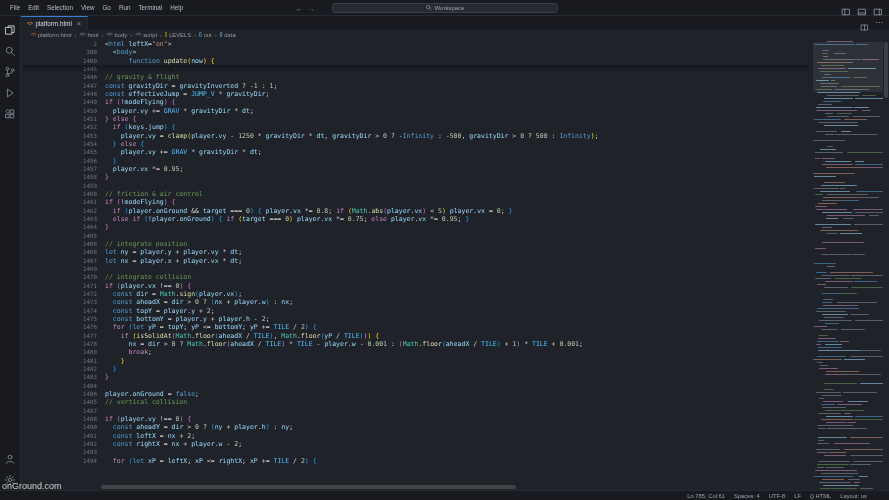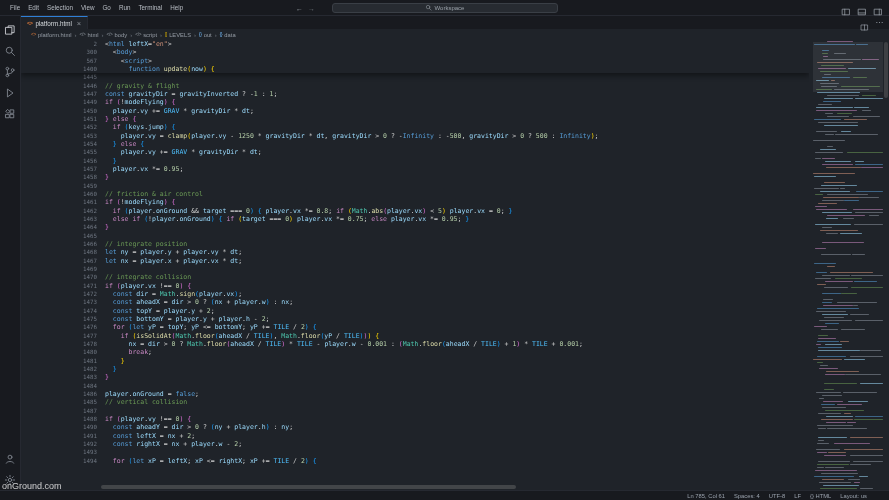--- a/index.html
+++ b/index.html
@@ -242,40 +242,40 @@
           <div class="sticky">
               <div class="cl-row">
                 <span class="cl-num">2</span>
                 <span class="cl-code"><span class="pu">&lt;</span><span class="tg">html</span> <span class="at">leftX</span><span class="pu">=</span><span class="st">"en"</span><span class="pu">&gt;</span></span>
               </div>
               <div class="cl-row">
                 <span class="cl-num">300</span>
                 <span class="cl-code">  <span class="pu">&lt;</span><span class="tg">body</span><span class="pu">&gt;</span></span>
               </div>
               <div class="cl-row">
-                <span class="cl-num">567</span>
-                <span class="cl-code">    <span class="pu">&lt;</span><span class="tg">script</span><span class="pu">&gt;</span></span>
-              </div>
-              <div class="cl-row">
                 <span class="cl-num">1400</span>
                 <span class="cl-code">      <span class="kd">function</span> <span class="fn">update</span><span class="b0">(</span><span class="id">now</span><span class="b0">)</span> <span class="b0">{</span></span>
               </div>
             </div>
           <div class="codelines">
               <div class="cl-row">
                 <span class="cl-num">1445</span>
                 <span class="cl-code"></span>
               </div>
               <div class="cl-row">
                 <span class="cl-num">1446</span>
                 <span class="cl-code"><span class="cm">// gravity &amp; flight</span></span>
               </div>
               <div class="cl-row">
                 <span class="cl-num">1447</span>
                 <span class="cl-code"><span class="kd">const</span> <span class="id">gravityDir</span> <span class="pu">=</span> <span class="id">gravityInverted</span> <span class="pu">?</span> <span class="pu">-</span><span class="nu">1</span> <span class="pu">:</span> <span class="nu">1</span><span class="pu">;</span></span>
+              </div>
+              <div class="cl-row">
+                <span class="cl-num">1448</span>
+                <span class="cl-code"><span class="kd">const</span> <span class="id">effectiveJump</span> <span class="pu">=</span> <span class="co">JUMP_V</span> <span class="pu">*</span> <span class="id">gravityDir</span><span class="pu">;</span></span>
               </div>
               <div class="cl-row">
                 <span class="cl-num">1449</span>
                 <span class="cl-code"><span class="kc">if</span> <span class="b1">(</span><span class="pu">!</span><span class="id">modeFlying</span><span class="b1">)</span> <span class="b1">{</span></span>
               </div>
               <div class="cl-row">
                 <span class="cl-num">1450</span>
                 <span class="cl-code">  <span class="id">player</span><span class="pu">.</span><span class="id">vy</span> <span class="pu">+</span><span class="pu">=</span> <span class="co">GRAV</span> <span class="pu">*</span> <span class="id">gravityDir</span> <span class="pu">*</span> <span class="id">dt</span><span class="pu">;</span></span>
               </div>
               <div class="cl-row">

